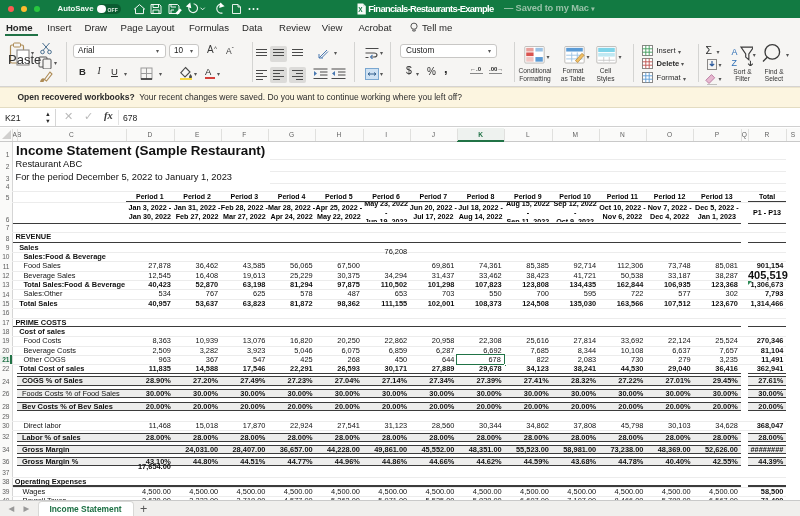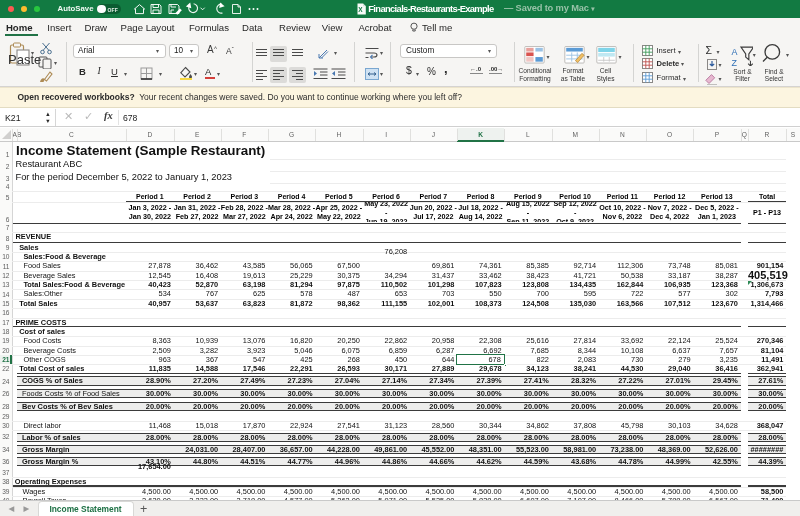--- a/index.html
+++ b/index.html
@@ -664,21 +664,21 @@
 <div class="num" style="left:173.5px;top:457.2px;width:44.65px;height:9.100000000000023px;line-height:9.100000000000023px;font-size:7.4px;font-weight:bold;">44.80%</div>
 <div class="num" style="left:220.75px;top:457.2px;width:44.65px;height:9.100000000000023px;line-height:9.100000000000023px;font-size:7.4px;font-weight:bold;">44.51%</div>
 <div class="num" style="left:268.0px;top:457.2px;width:44.65px;height:9.100000000000023px;line-height:9.100000000000023px;font-size:7.4px;font-weight:bold;">44.77%</div>
 <div class="num" style="left:315.25px;top:457.2px;width:44.65px;height:9.100000000000023px;line-height:9.100000000000023px;font-size:7.4px;font-weight:bold;">44.96%</div>
 <div class="num" style="left:362.5px;top:457.2px;width:44.65px;height:9.100000000000023px;line-height:9.100000000000023px;font-size:7.4px;font-weight:bold;">44.86%</div>
 <div class="num" style="left:409.75px;top:457.2px;width:44.65px;height:9.100000000000023px;line-height:9.100000000000023px;font-size:7.4px;font-weight:bold;">44.66%</div>
 <div class="num" style="left:457.0px;top:457.2px;width:44.65px;height:9.100000000000023px;line-height:9.100000000000023px;font-size:7.4px;font-weight:bold;">44.62%</div>
 <div class="num" style="left:504.25px;top:457.2px;width:44.65px;height:9.100000000000023px;line-height:9.100000000000023px;font-size:7.4px;font-weight:bold;">44.59%</div>
 <div class="num" style="left:551.5px;top:457.2px;width:44.65px;height:9.100000000000023px;line-height:9.100000000000023px;font-size:7.4px;font-weight:bold;">43.68%</div>
 <div class="num" style="left:598.75px;top:457.2px;width:44.65px;height:9.100000000000023px;line-height:9.100000000000023px;font-size:7.4px;font-weight:bold;">44.78%</div>
-<div class="num" style="left:646.0px;top:457.2px;width:44.65px;height:9.100000000000023px;line-height:9.100000000000023px;font-size:7.4px;font-weight:bold;">44.99%</div>
+<div class="num" style="left:646.0px;top:457.2px;width:44.65px;height:9.100000000000023px;line-height:9.100000000000023px;font-size:7.4px;font-weight:bold;">40.40%</div>
 <div class="num" style="left:693.25px;top:457.2px;width:44.65px;height:9.100000000000023px;line-height:9.100000000000023px;font-size:7.4px;font-weight:bold;">42.55%</div>
 <div class="num" style="left:748px;top:457.2px;width:35.4px;height:9.100000000000023px;line-height:9.100000000000023px;font-size:7.4px;font-weight:bold;">44.39%</div>
 <div class="lbl" style="left:14.8px;top:477.3px;height:9.300000000000011px;line-height:9.300000000000011px;font-size:7.4px;font-weight:bold;">Operating Expenses</div>
 <div class="bb" style="left:13.0px;top:485.40000000000003px;width:727.5px;height:1.2px;"></div>
 <div class="bb" style="left:748px;top:485.40000000000003px;width:38px;height:1.2px;"></div>
 <div class="lbl" style="left:22.5px;top:486.6px;height:9.299999999999955px;line-height:9.299999999999955px;font-size:7.4px;font-weight:normal;">Wages</div>
 <div class="num" style="left:126.25px;top:486.6px;width:44.65px;height:9.299999999999955px;line-height:9.299999999999955px;font-size:7.4px;font-weight:normal;">4,500.00</div>
 <div class="num" style="left:173.5px;top:486.6px;width:44.65px;height:9.299999999999955px;line-height:9.299999999999955px;font-size:7.4px;font-weight:normal;">4,500.00</div>
 <div class="num" style="left:220.75px;top:486.6px;width:44.65px;height:9.299999999999955px;line-height:9.299999999999955px;font-size:7.4px;font-weight:normal;">4,500.00</div>
 <div class="num" style="left:268.0px;top:486.6px;width:44.65px;height:9.299999999999955px;line-height:9.299999999999955px;font-size:7.4px;font-weight:normal;">4,500.00</div>

